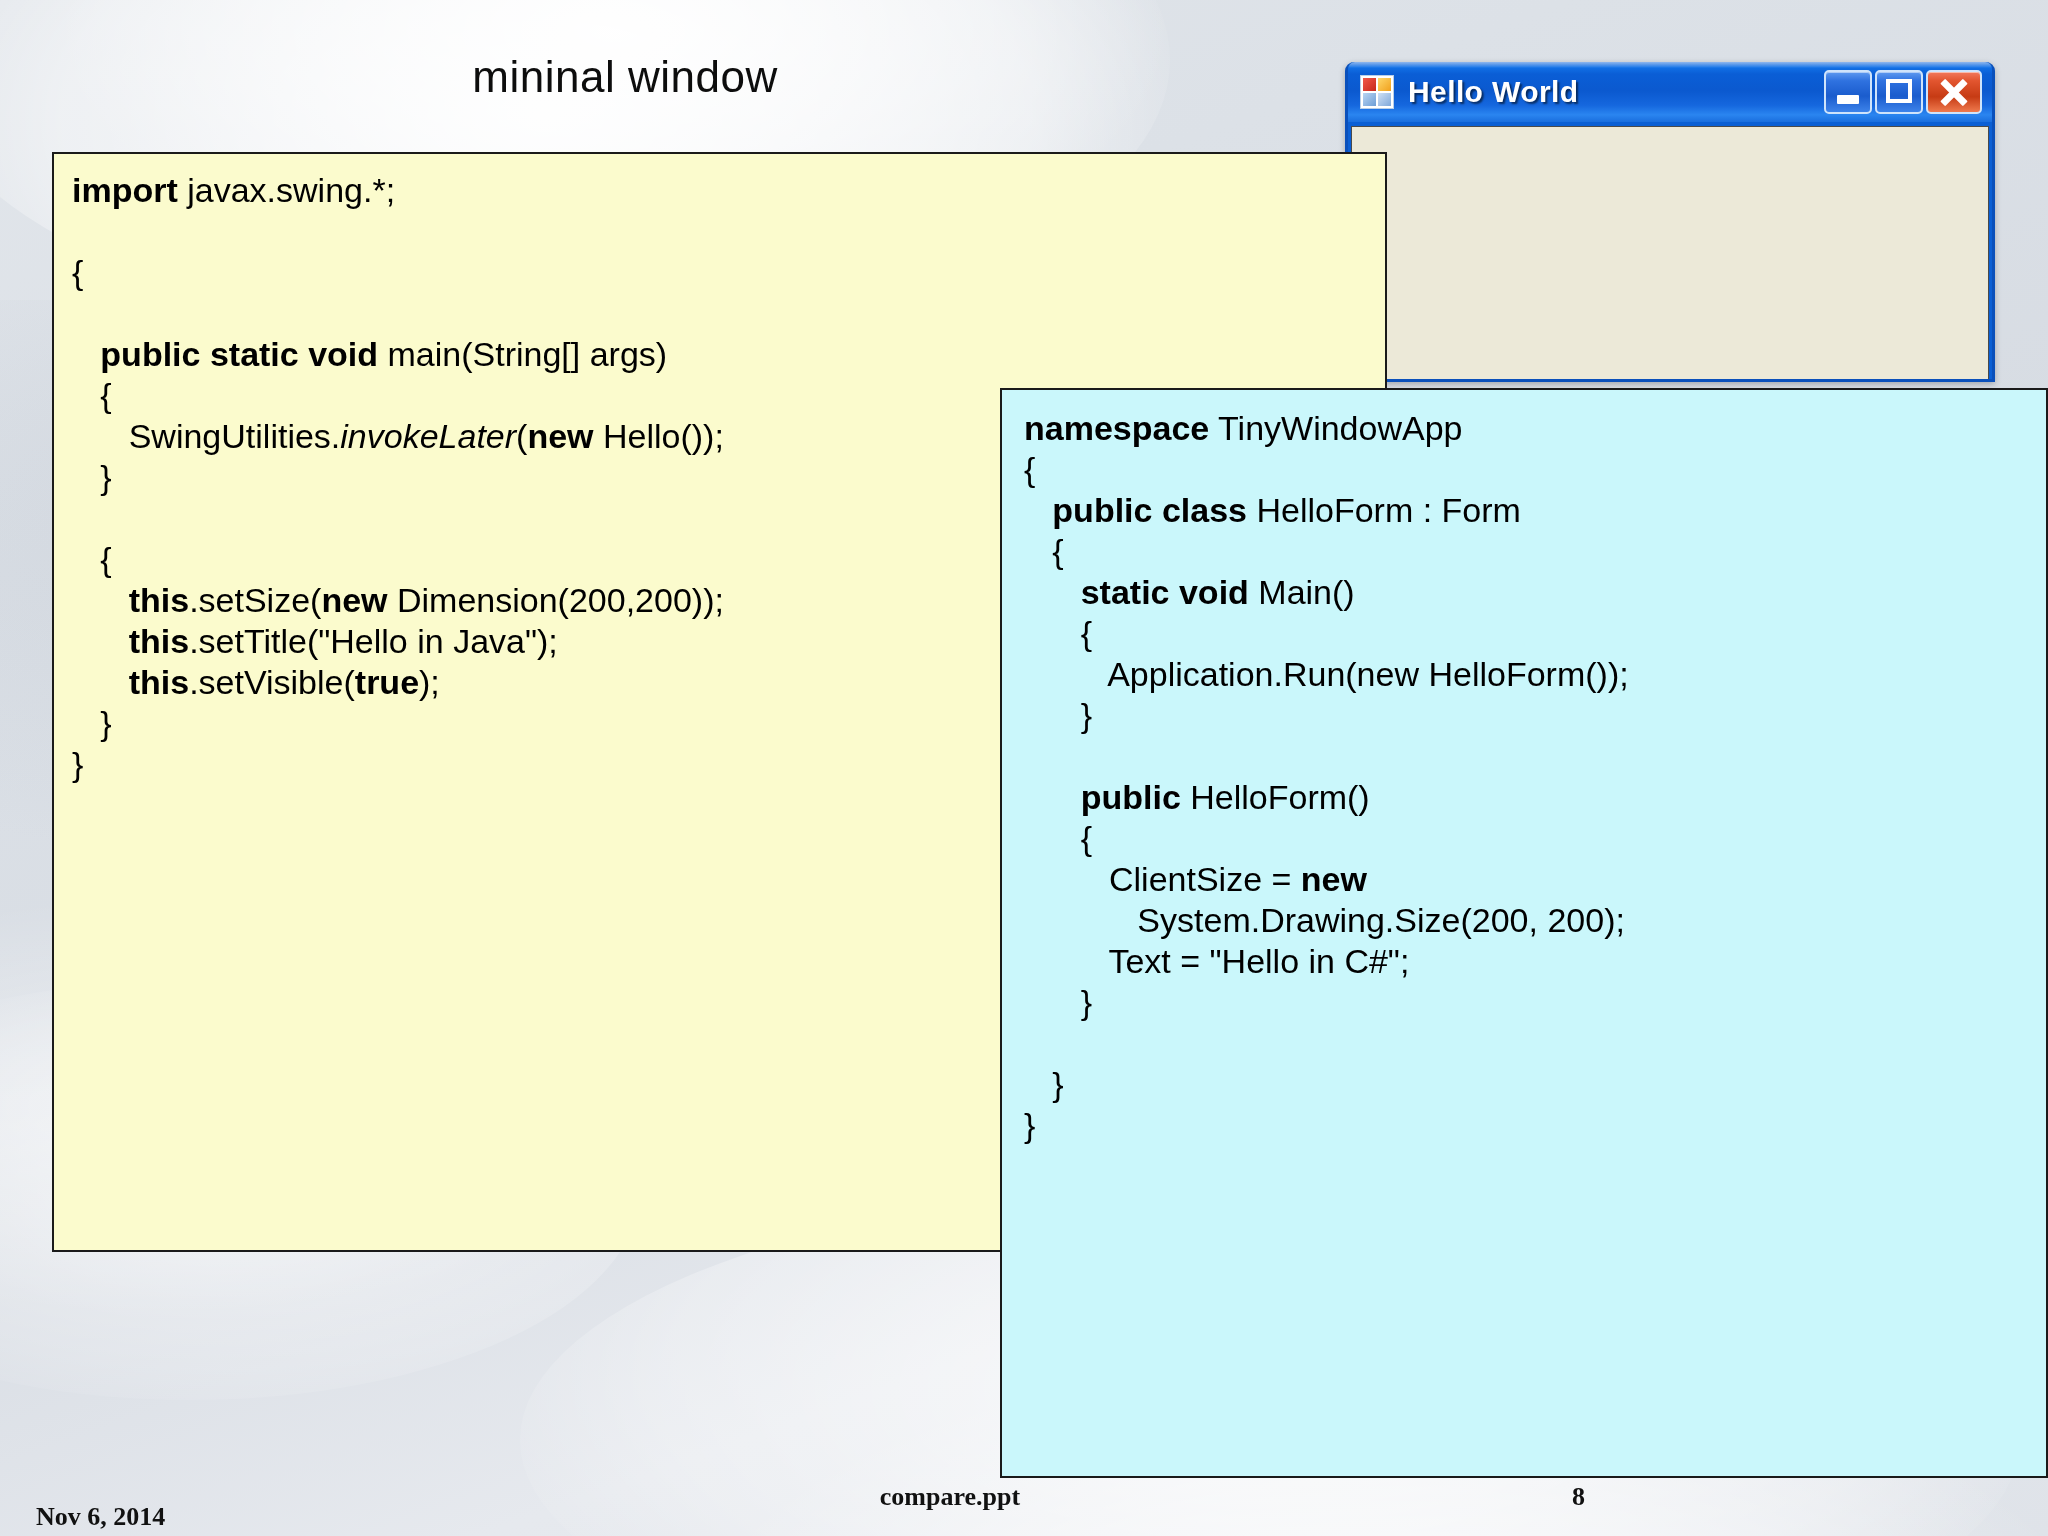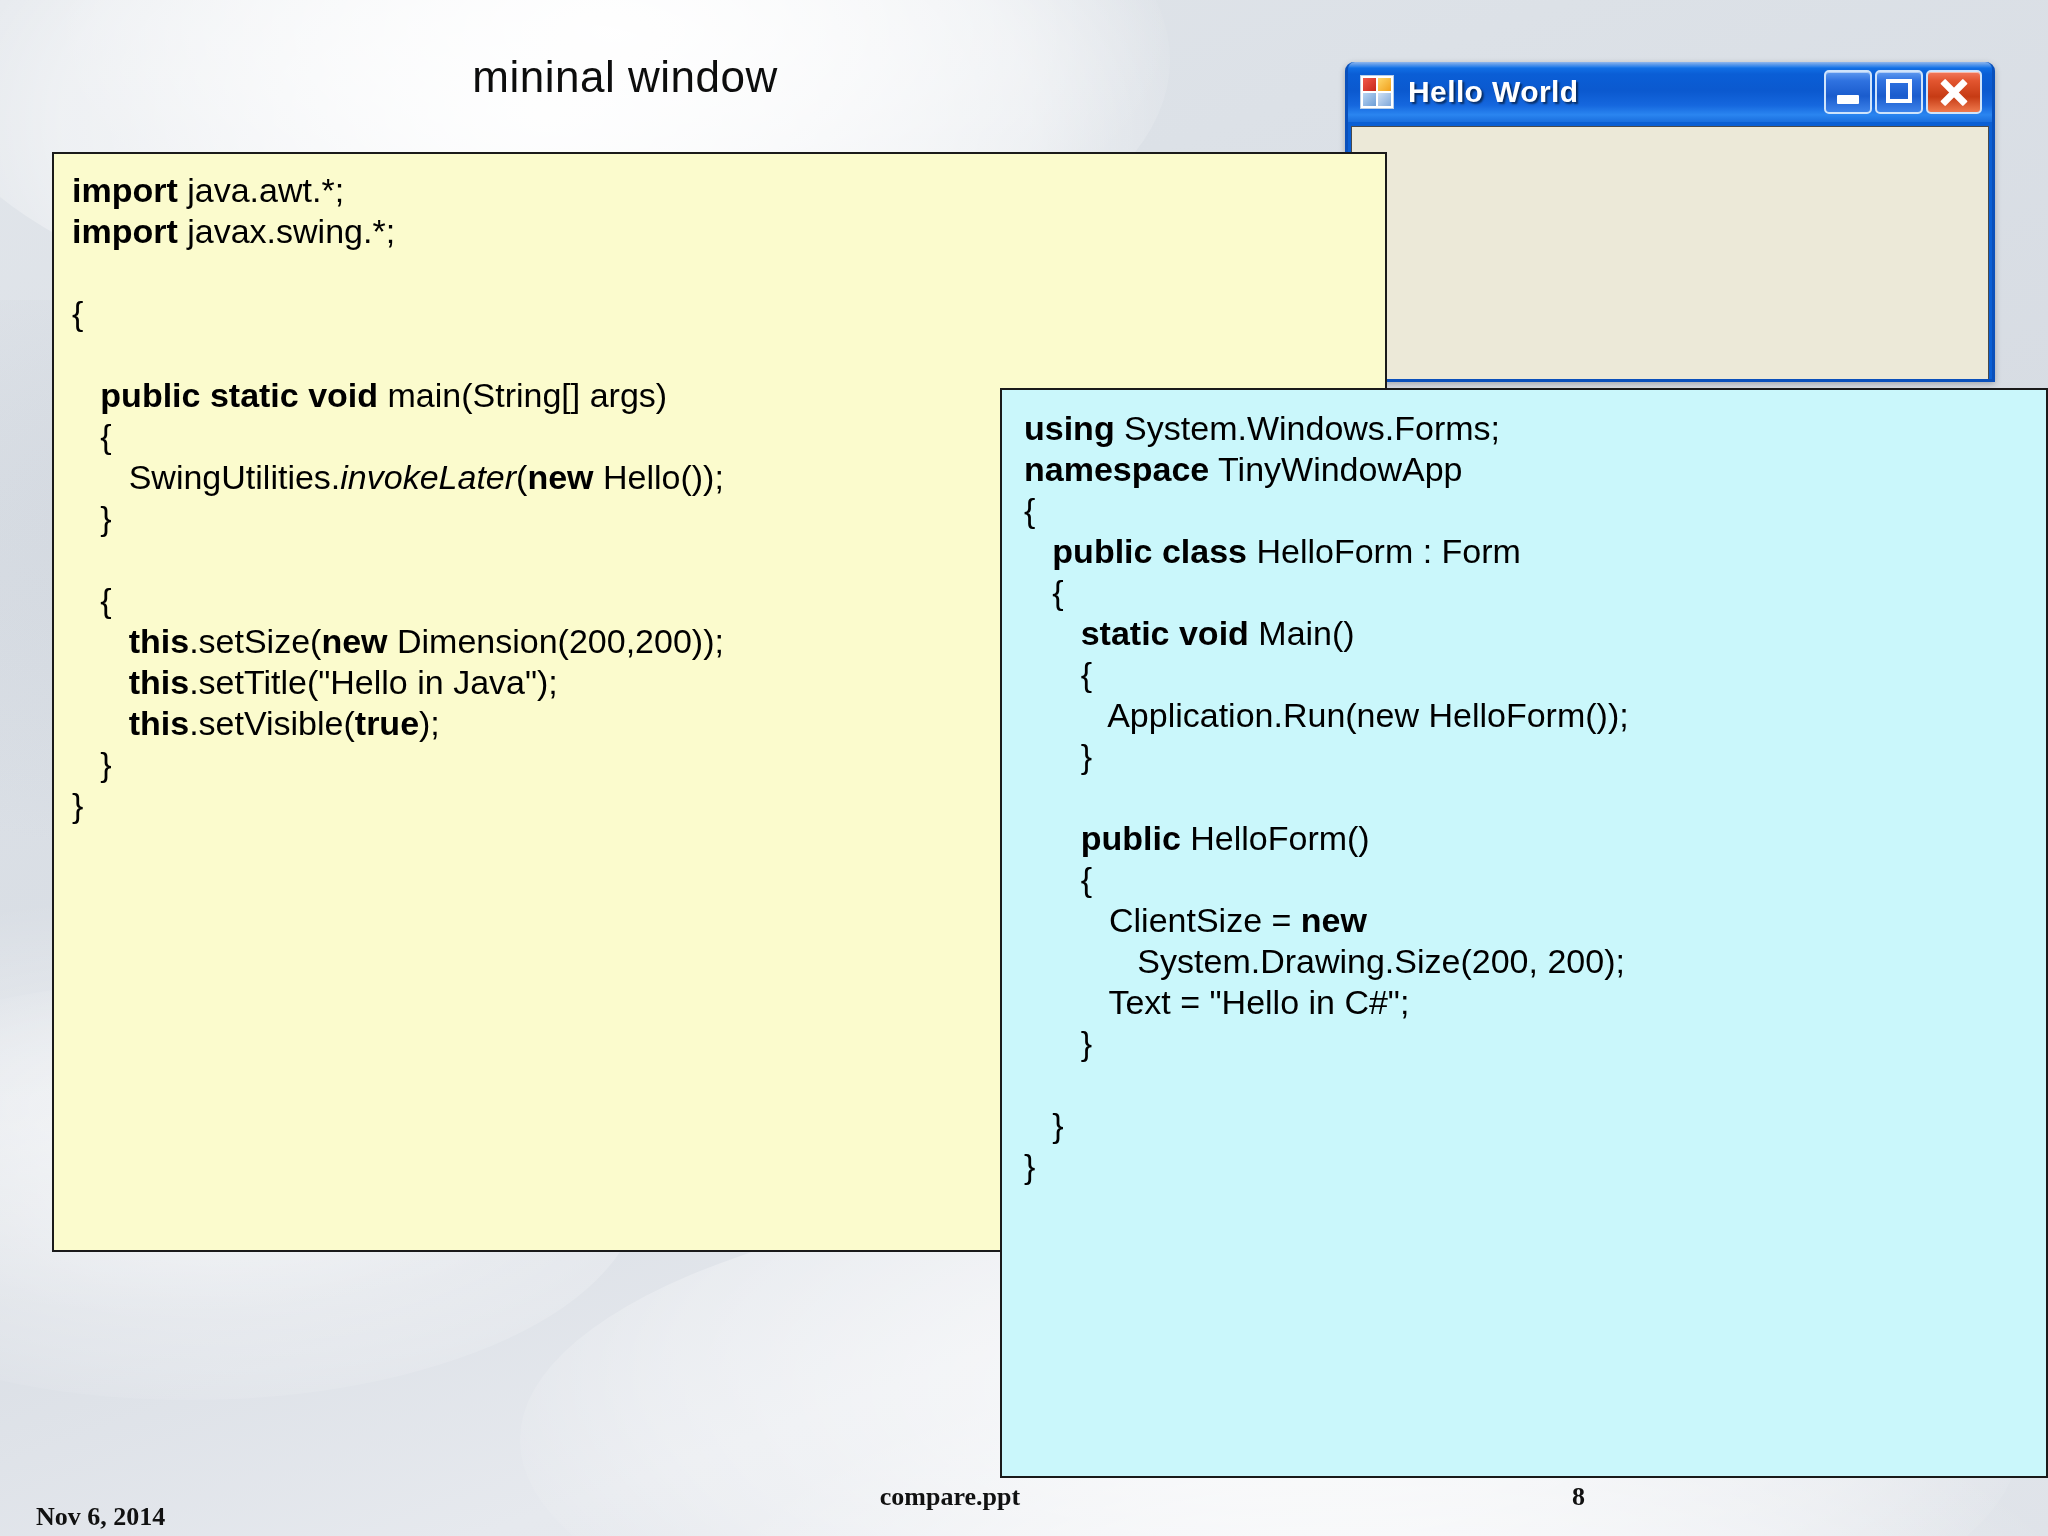--- a/index.html
+++ b/index.html
@@ -272,40 +272,38 @@
         <div class="xp-btn close">
           <span class="glyph-close-a"></span>
           <span class="glyph-close-b"></span>
         </div>
       </div>
     </div>
     <div id="xp-client"></div>
   </div>
 
   <div id="java-box" class="code-box">
-      <div class="code-line"><span class="kw">import</span><span> java.awt.*;</span></div>
       <div class="code-line"><span class="kw">import</span><span> javax.swing.*;</span></div>
       <div class="code-line blank">&nbsp;</div>
       <div class="code-line"><span>{</span></div>
       <div class="code-line blank">&nbsp;</div>
       <div class="code-line"><span>   </span><span class="kw">public static void</span><span> main(String[] args)</span></div>
       <div class="code-line"><span>   {</span></div>
       <div class="code-line"><span>      SwingUtilities.</span><span class="ital">invokeLater</span><span>(</span><span class="kw">new</span><span> Hello());</span></div>
       <div class="code-line"><span>   }</span></div>
       <div class="code-line blank">&nbsp;</div>
       <div class="code-line"><span>   {</span></div>
       <div class="code-line"><span>      </span><span class="kw">this</span><span>.setSize(</span><span class="kw">new</span><span> Dimension(200,200));</span></div>
       <div class="code-line"><span>      </span><span class="kw">this</span><span>.setTitle("Hello in Java");</span></div>
       <div class="code-line"><span>      </span><span class="kw">this</span><span>.setVisible(</span><span class="kw">true</span><span>);</span></div>
       <div class="code-line"><span>   }</span></div>
       <div class="code-line"><span>}</span></div>
     </div>
 
   <div id="csharp-box" class="code-box">
-      <div class="code-line"><span class="kw">using</span><span> System.Windows.Forms;</span></div>
       <div class="code-line"><span class="kw">namespace</span><span> TinyWindowApp</span></div>
       <div class="code-line"><span>{</span></div>
       <div class="code-line"><span>   </span><span class="kw">public class</span><span> HelloForm : Form</span></div>
       <div class="code-line"><span>   {</span></div>
       <div class="code-line"><span>      </span><span class="kw">static void</span><span> Main()</span></div>
       <div class="code-line"><span>      {</span></div>
       <div class="code-line"><span>         Application.Run(new HelloForm());</span></div>
       <div class="code-line"><span>      }</span></div>
       <div class="code-line blank">&nbsp;</div>
       <div class="code-line"><span>      </span><span class="kw">public</span><span> HelloForm()</span></div>

